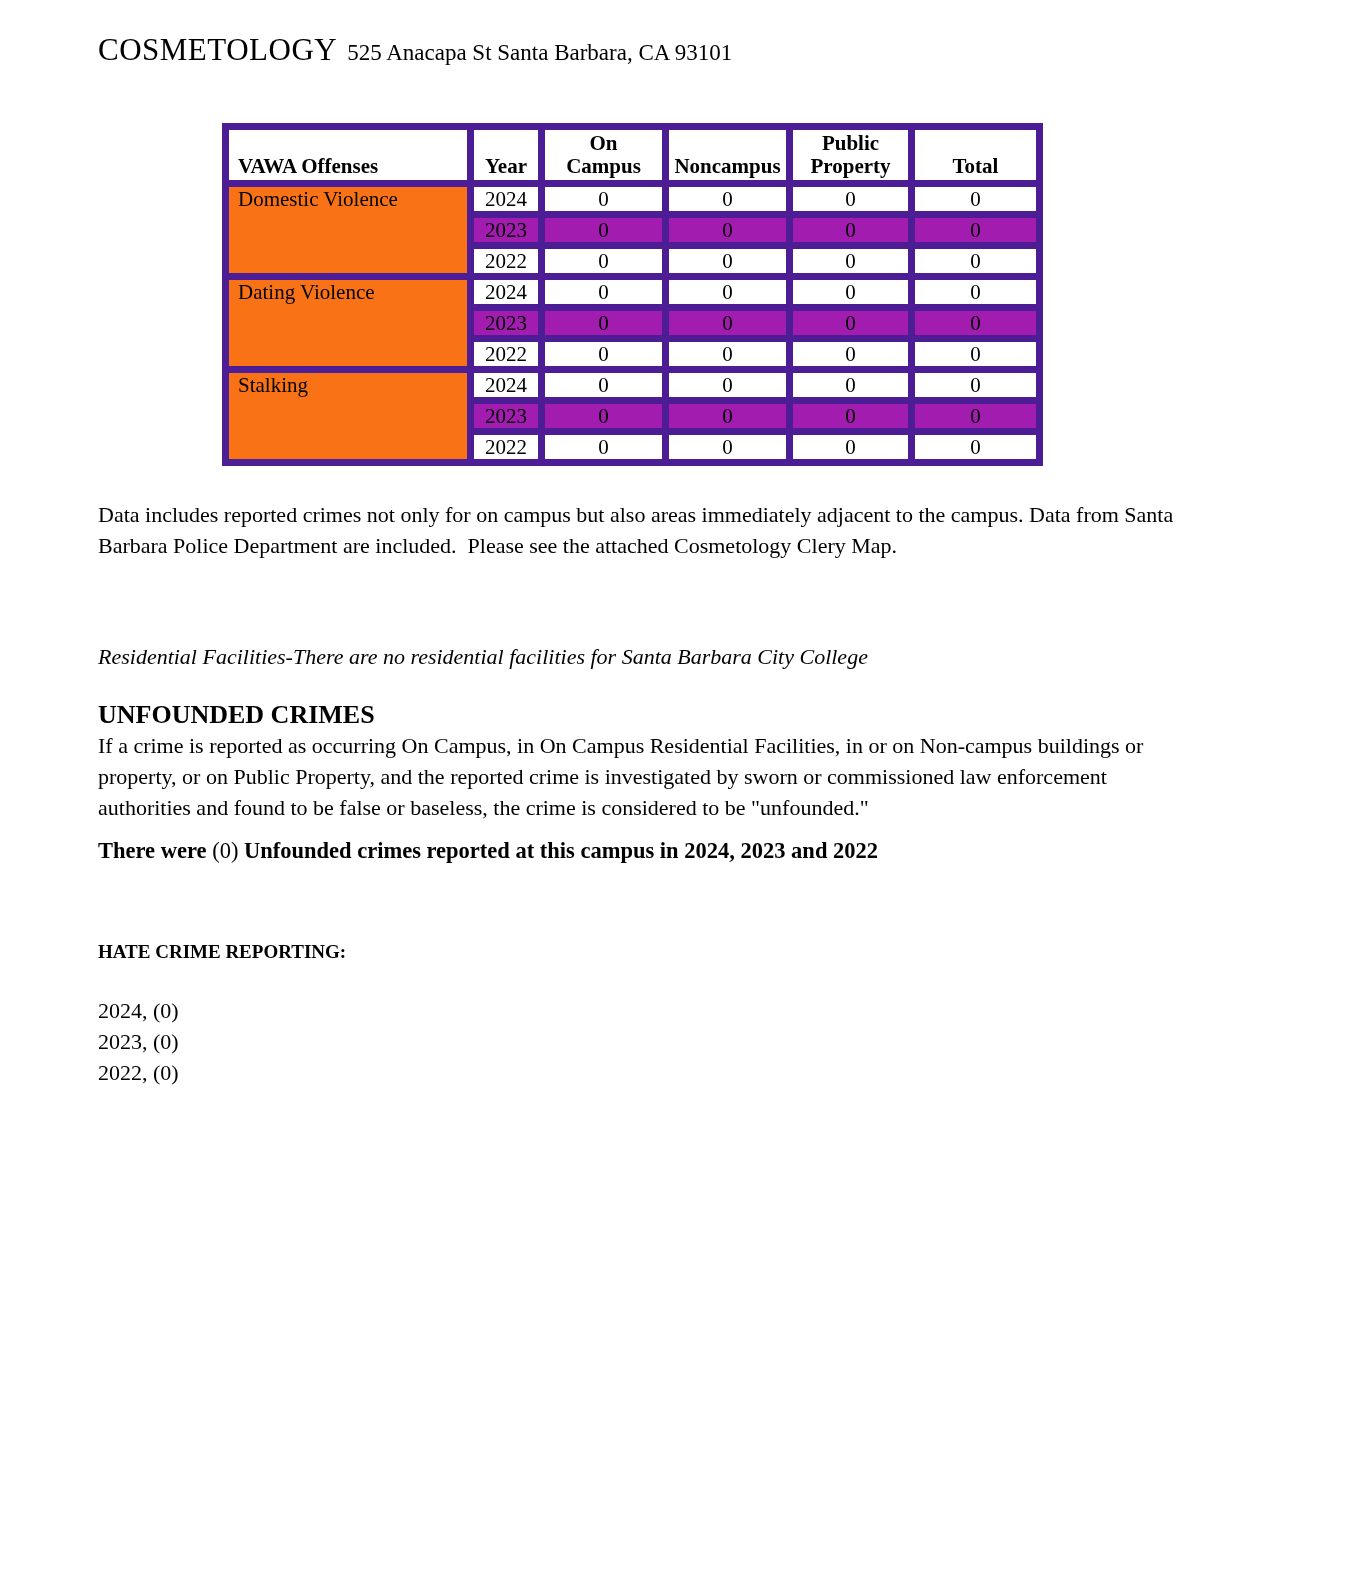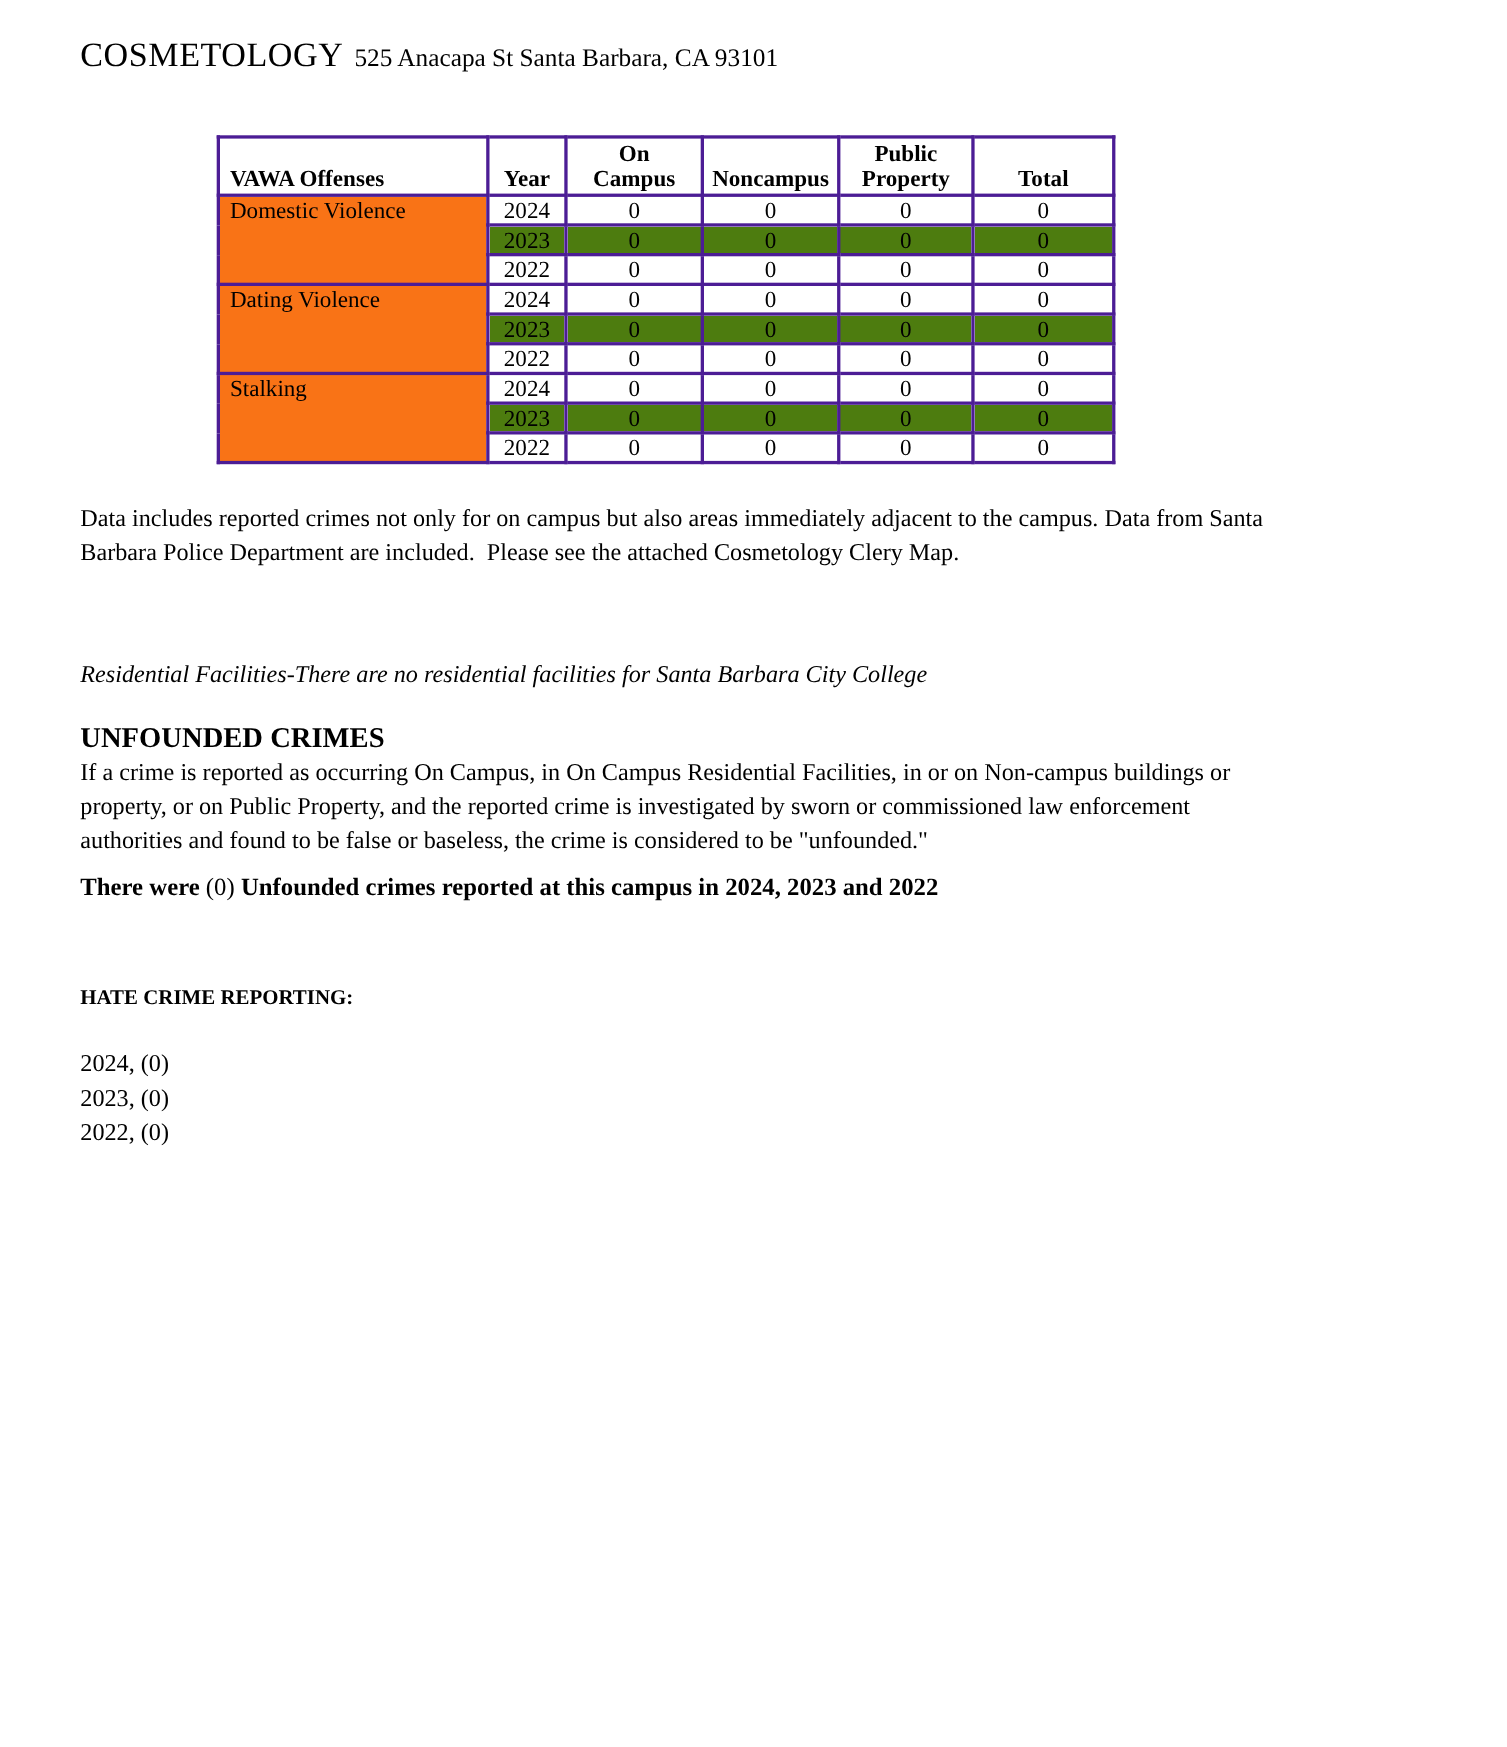--- a/index.html
+++ b/index.html
@@ -9,21 +9,21 @@
     color: #000000;
     font-family: "Liberation Serif", "DejaVu Serif", serif;
   }
   .page {
     position: relative;
     width: 1370px;
     height: 1588px;
     background: #ffffff;
     overflow: hidden;
     box-sizing: border-box;
-    padding: 30px 120px 0 73px;
+    padding: 30px 120px 0 98px;
     font-size: 22px;
     line-height: 31px;
     border-radius: 24px;
   }
   
   .doc-title-line {
     line-height: 40px;
     white-space: nowrap;
   }
   .doc-title {
@@ -40,21 +40,21 @@
     margin-left: 124px;
   }
   table.vawa {
     border-collapse: collapse;
     table-layout: fixed;
     width: 816px;
     border: 2px solid #000000;
     font-size: 21px;
   }
   table.vawa th, table.vawa td {
-    border: 3px solid #4c1d95;
+    border: 7px solid #4c1d95;
     padding: 0;
     overflow: hidden;
   }
   table.vawa thead th {
     height: 48px;
     font-weight: bold;
     vertical-align: bottom;
     text-align: center;
     line-height: 23px;
     padding-bottom: 2px;
@@ -71,21 +71,21 @@
     vertical-align: middle;
   }
   table.vawa td.offense {
     text-align: left;
     vertical-align: top;
     padding-left: 9px;
     padding-top: 1px;
     background: #f97316;
   }
   table.vawa tr.shaded td:not(.offense) {
-    background: #4d7c0f;
+    background: #a21caf;
   }
   
   .para {
     margin: 0;
     max-width: 1102px;
     white-space: pre-wrap;
   }
   .p-data-note   { margin-top: 33px; }
   .p-residential { margin-top: 80px; font-style: italic; }
   .h-unfounded   { margin-top: 27px; font-weight: bold; font-size: 26px; }

